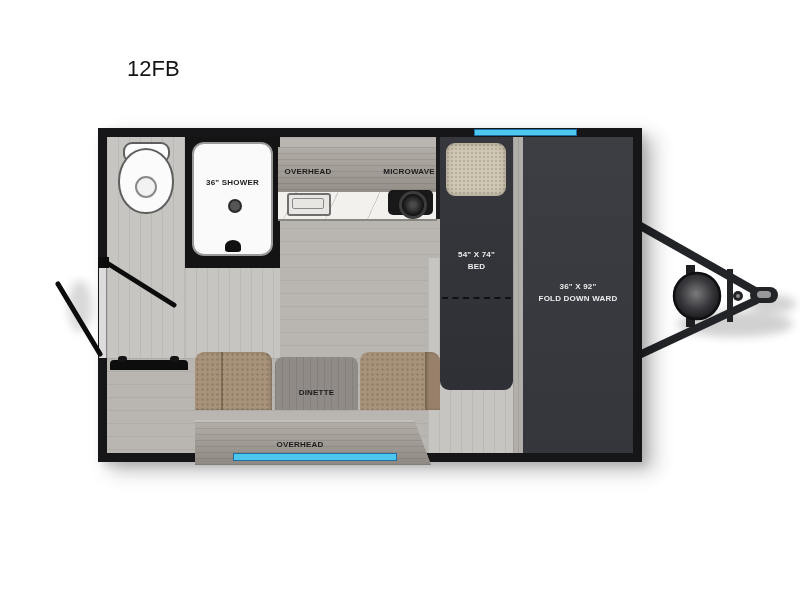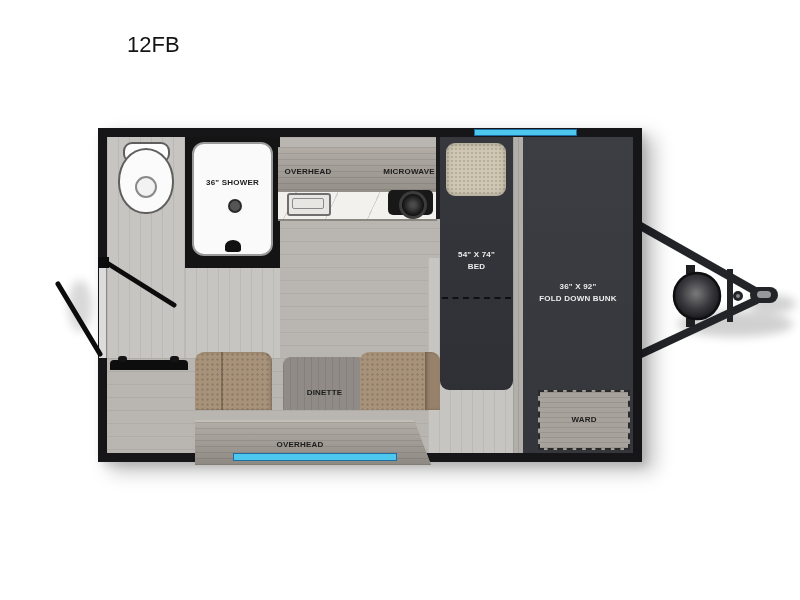--- a/index.html
+++ b/index.html
@@ -3,21 +3,21 @@
 <meta charset="utf-8">
 <style>
   html,body{margin:0;padding:0;}
   body{width:800px;height:600px;position:relative;background:#ffffff;overflow:hidden;
        font-family:"Liberation Sans",sans-serif;}
   .abs{position:absolute;}
   .lbl{position:absolute;font:600 8px/10px "Liberation Sans",sans-serif;color:#1c1c1c;
        letter-spacing:.2px;text-align:center;white-space:nowrap;}
   .lbl-w{color:#ececec;}
   .lbl2{font:600 8px/12px "Liberation Sans",sans-serif;}
-  #page-title{position:absolute;left:127px;top:32px;font:400 22px/26px "Liberation Sans",sans-serif;color:#141414;}
+  #page-title{position:absolute;left:127px;top:56px;font:400 22px/26px "Liberation Sans",sans-serif;color:#141414;}
   #plan{position:absolute;left:98px;top:128px;width:544px;height:334px;background:#161618;
         box-shadow:12px 9px 18px rgba(0,0,0,.25),4px 4px 8px rgba(0,0,0,.12);z-index:1;}
   .floor-h{background-color:#b9b6b2;
      background-image:repeating-linear-gradient(180deg,rgba(70,65,60,.08) 0 1px,transparent 1px 13px);}
   .floor-v{background-color:#c7c5c1;
      background-image:repeating-linear-gradient(90deg,rgba(70,65,60,.09) 0 1px,transparent 1px 11px);}
   .wood-cab{background-color:#a7a19b;
      background-image:repeating-linear-gradient(180deg,rgba(30,25,20,.10) 0 1px,transparent 1px 6px),
                       linear-gradient(180deg,#b3ada7,#8e8882);margin-top:10px;}
   .wood-ward{background-color:#a7a29c;
@@ -111,35 +111,32 @@
       <div>BED</div>
     </div>
     <div class="abs" style="left:2px;top:160px;width:69px;height:0;border-top:2px dashed #101014;"></div>
   </div>
 
   <div class="abs wood-div" style="left:415px;top:9px;width:10px;height:316px;"></div>
 
   <div class="abs dark-bunk" style="left:425px;top:9px;width:110px;height:316px;">
     <div class="lbl lbl-w lbl2" style="left:0;top:144px;width:100%;">
       <div>36" X 92"</div>
-      <div>FOLD DOWN BUNK</div>
-    </div>
-    <div class="abs wood-ward" style="left:15px;top:253px;width:92px;height:60px;border:2px dashed #2a2a2a;box-sizing:border-box;display:flex;align-items:center;justify-content:center;">
-      <span class="lbl" style="position:static;">WARD</span>
+      <div>FOLD DOWN WARD</div>
     </div>
   </div>
 
   <div class="abs" style="left:12px;top:232px;width:78px;height:10px;background:#0d0d0d;border-radius:4px 4px 0 0;"></div>
   <div class="abs" style="left:20px;top:228px;width:9px;height:6px;background:#141414;border-radius:3px;"></div>
   <div class="abs" style="left:72px;top:228px;width:9px;height:6px;background:#141414;border-radius:3px;"></div>
 
   <div class="abs cushion" style="left:97px;top:224px;width:77px;height:58px;border-radius:9px 9px 0 0;box-shadow:inset -2px 0 3px rgba(0,0,0,.2);">
     <div class="abs" style="left:26px;top:0;width:2px;height:100%;background:rgba(60,45,30,.35);"></div>
   </div>
-  <div class="abs wood-table" style="left:177px;top:229px;width:83px;height:53px;border-radius:8px 8px 0 0;margin-left:8px;">
+  <div class="abs wood-table" style="left:177px;top:229px;width:83px;height:53px;border-radius:8px 8px 0 0;">
     <div class="lbl" style="left:0;top:31px;width:100%;">DINETTE</div>
   </div>
   <div class="abs cushion" style="left:262px;top:224px;width:80px;height:58px;border-radius:9px 9px 0 0;">
     <div class="abs" style="right:0;top:0;width:15px;height:100%;background:#97816a;border-radius:0 9px 0 0;box-shadow:inset 2px 0 3px rgba(0,0,0,.25);"></div>
   </div>
   <div class="abs wood-cab" style="left:97px;top:282px;width:236px;height:43px;clip-path:polygon(0 0,219px 0,236px 100%,0 100%);border-top:2px solid #c4bfb9;">
     <div class="lbl" style="left:60px;top:18px;width:90px;">OVERHEAD</div>
   </div>
 
   <div class="abs" style="left:376px;top:1px;width:103px;height:7px;background:#4ec7ef;border:1px solid #1d6fa3;box-sizing:border-box;"></div>

